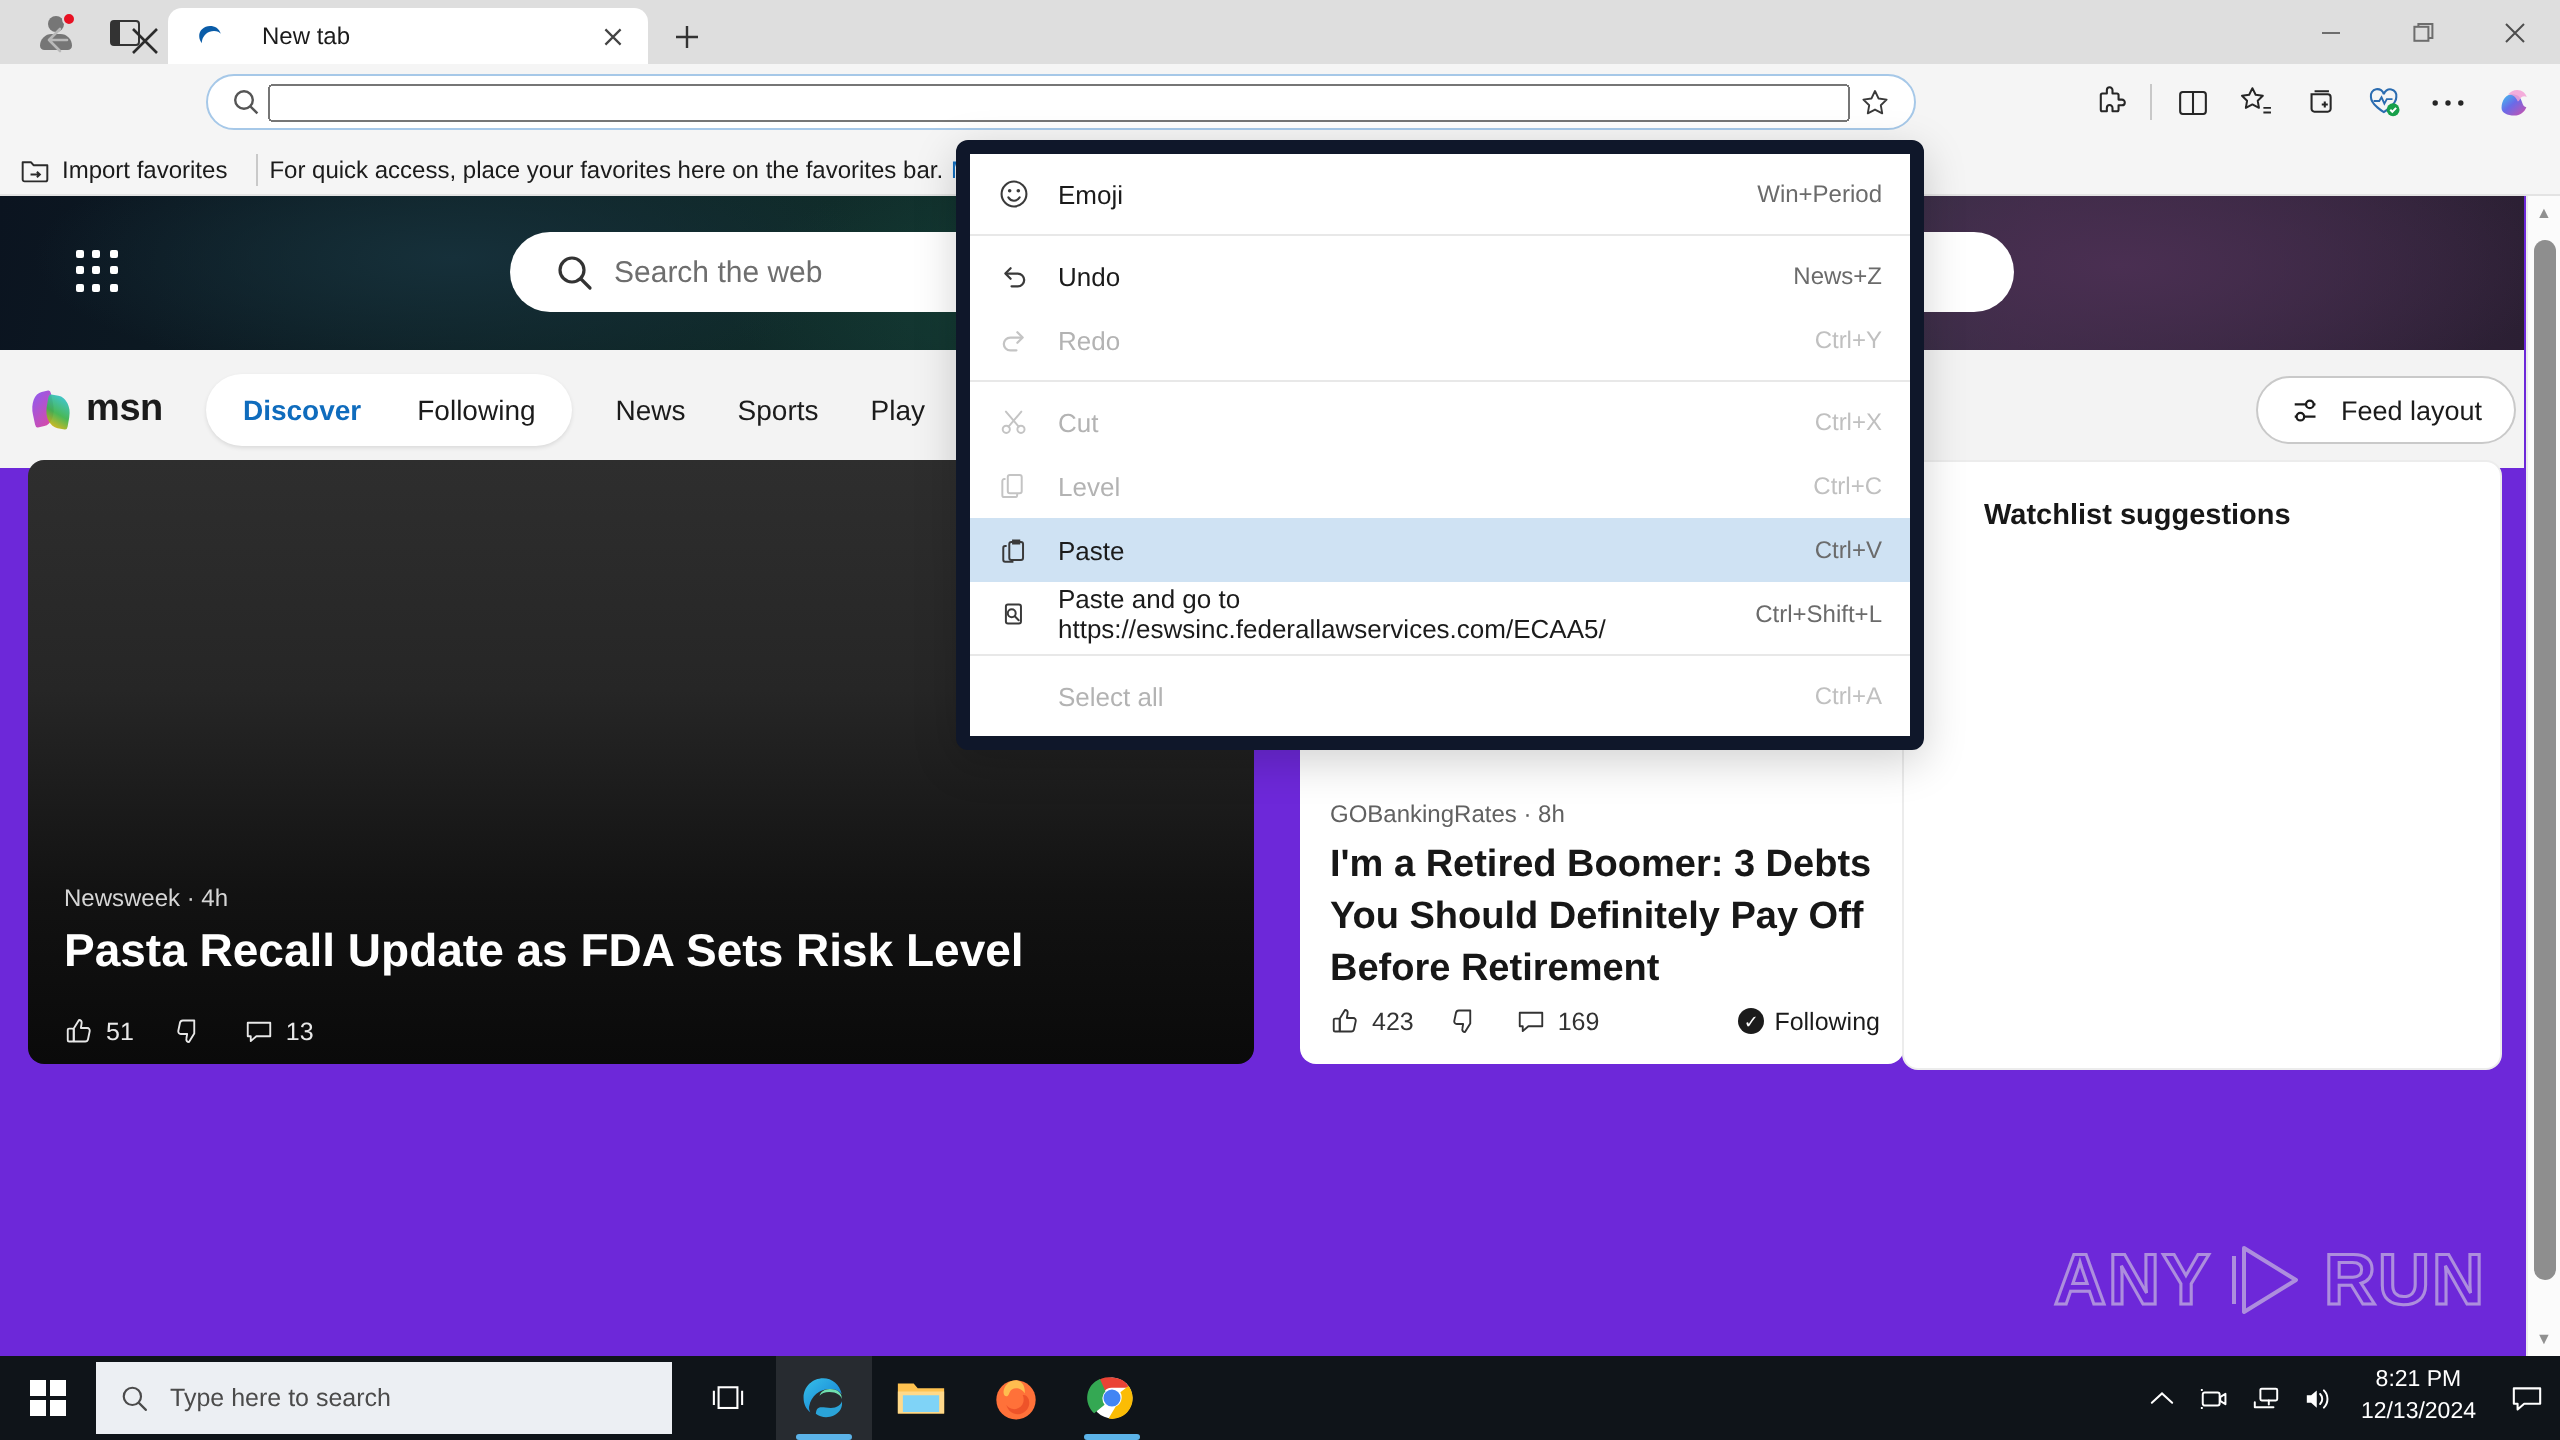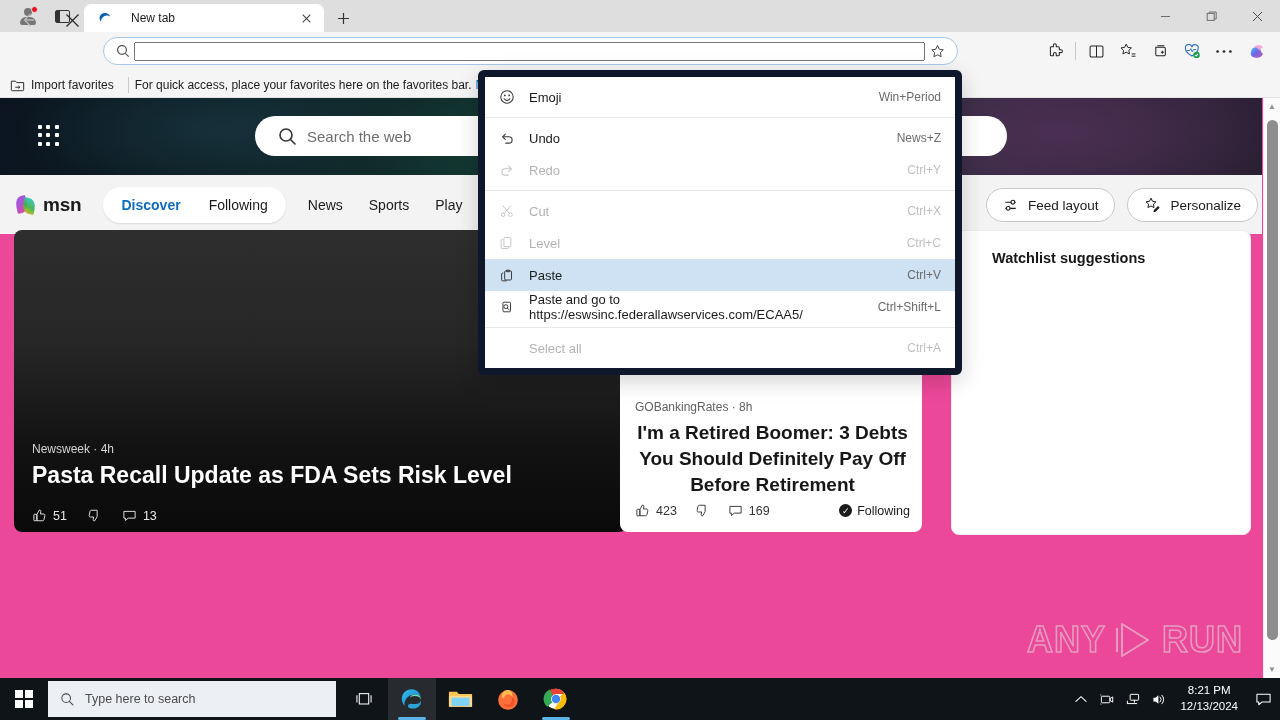--- a/index.html
+++ b/index.html
@@ -102,21 +102,21 @@
     border-bottom: 1px solid #e3e3e3;
   }
   .fav-item { display: flex; align-items: center; gap: 6px; padding: 0 8px 0 10px; font-size: 12px; color: #1b1b1b; height: 22px; border-radius: 4px; }
   .fav-div { width: 1px; height: 16px; background: #c9c9c9; margin: 0 6px; }
   .fav-hint { font-size: 12px; color: #1b1b1b; }
   .fav-more { font-size: 12px; color: #0f6cbd; margin-left: 4px; }
 
   
   .page {
     position: absolute; left: 0; top: 98px; width: 1280px; height: 580px;
-    background: #ec4899; overflow: hidden;
+    background: #6d28d9; overflow: hidden;
   }
   .hero {
     position: absolute; left: 0; top: 0; width: 1262px; height: 77px;
     background:
       radial-gradient(ellipse 300px 90px at 18% 40%, #16303a 0%, rgba(20,44,52,0) 70%),
       radial-gradient(ellipse 420px 120px at 52% 65%, #17463c 0%, rgba(23,70,60,0) 70%),
       radial-gradient(ellipse 300px 110px at 84% 45%, #4a2f52 0%, rgba(74,47,82,0) 72%),
       linear-gradient(100deg, #0b1420 0%, #11302c 38%, #19433a 55%, #3a2a44 80%, #2b1f33 100%);
   }
   .hero-apps {
@@ -176,22 +176,22 @@
     position: absolute; left: 14px; top: 2px; width: 613px; height: 302px;
     border-radius: 8px; overflow: hidden;
     background: linear-gradient(180deg, #2e2e2e 0%, #262626 38%, #121212 72%, #0a0a0a 100%);
   }
   .hero-meta { position: absolute; left: 18px; top: 212px; font-size: 12px; color: #d6d6d6; }
   .hero-title { position: absolute; left: 18px; top: 232px; width: 570px; font-size: 23px; font-weight: 700; color: #fff; line-height: 1.2; }
   .hero-actions { position: absolute; left: 18px; top: 278px; display: flex; align-items: center; gap: 20px; color: #e8e8e8; font-size: 12.5px; }
   .act { display: flex; align-items: center; gap: 6px; }
 
   .card-text {
-    position: absolute; left: 620px; top: 2px; width: 302px; height: 302px;
-    background: #fff; border-radius: 8px; text-align: center;
+    position: absolute; left: 650px; top: 2px; width: 302px; height: 302px;
+    background: #fff; border-radius: 8px;
   }
   .ct-meta { position: absolute; left: 15px; top: 170px; font-size: 12px; color: #616161; }
   .ct-title { position: absolute; left: 15px; top: 190px; width: 275px; font-size: 19px; font-weight: 700; color: #171717; line-height: 1.37; }
   .ct-actions { position: absolute; left: 15px; top: 273px; width: 275px; display: flex; align-items: center; gap: 18px; color: #333; font-size: 12.5px; }
   .ct-following { margin-left: auto; display: flex; align-items: center; gap: 5px; font-size: 12.5px; color: #1b1b1b; }
   .fol-dot { width: 13px; height: 13px; border-radius: 50%; background: #1b1b1b; color: #fff; font-size: 9px; display: flex; align-items: center; justify-content: center; }
 
   .card-watch {
     position: absolute; left: 951px; top: 2px; width: 300px; height: 305px;
     background: #fff; border-radius: 8px; border: 1px solid #ececec;
@@ -473,27 +473,20 @@
     </div>
 
     <div class="feedbtns">
       <div class="pillbtn">
         <svg width="17" height="17" viewBox="0 0 18 18">
             <path d="M2.5 5.5h11M2.5 12h11" stroke="#1b1b1b" stroke-width="1.2"></path>
             <circle cx="10.5" cy="5.5" r="2" stroke="#1b1b1b" stroke-width="1.2" fill="#fff"></circle>
             <circle cx="5.5" cy="12" r="2" stroke="#1b1b1b" stroke-width="1.2" fill="#fff"></circle>
           </svg>
         <span>Feed layout</span>
-      </div>
-      <div class="pillbtn">
-        <svg width="18" height="18" viewBox="0 0 19 19">
-            <path d="M7.4 2.3l1.6 3.3 3.6.5-2.6 2.5.6 3.6-3.2-1.7-3.2 1.7.6-3.6-2.6-2.5 3.6-.5z" stroke="#1b1b1b" stroke-width="1.05" fill="none" stroke-linejoin="round"></path>
-            <path d="M12.2 16.6l-2.3.6.6-2.3 4.3-4.3 1.7 1.7z" fill="#1b1b1b"></path>
-          </svg>
-        <span>Personalize</span>
       </div>
     </div>
 
     <div class="feed">
 
       <div class="card-hero">
         <div class="hero-meta">Newsweek · 4h</div>
         <div class="hero-title">Pasta Recall Update as FDA Sets Risk Level</div>
         <div class="hero-actions">
           <span class="act">

